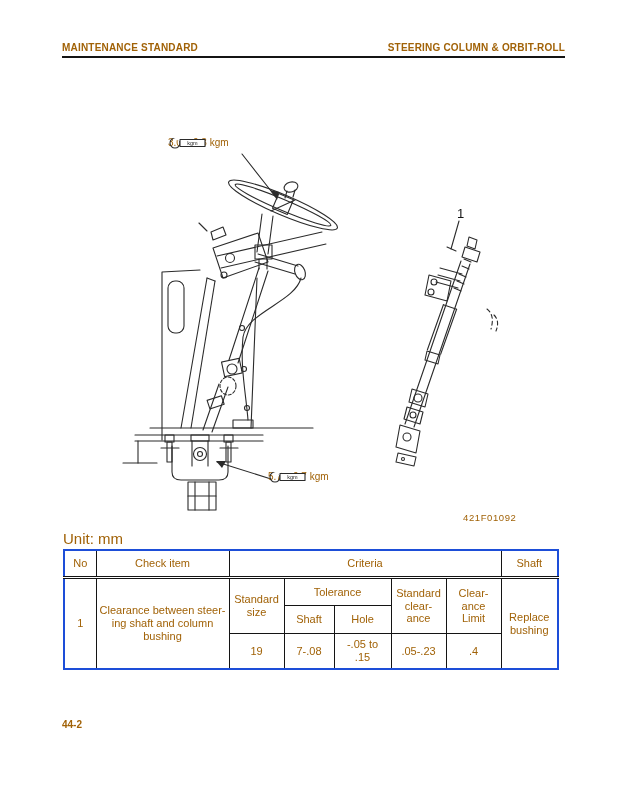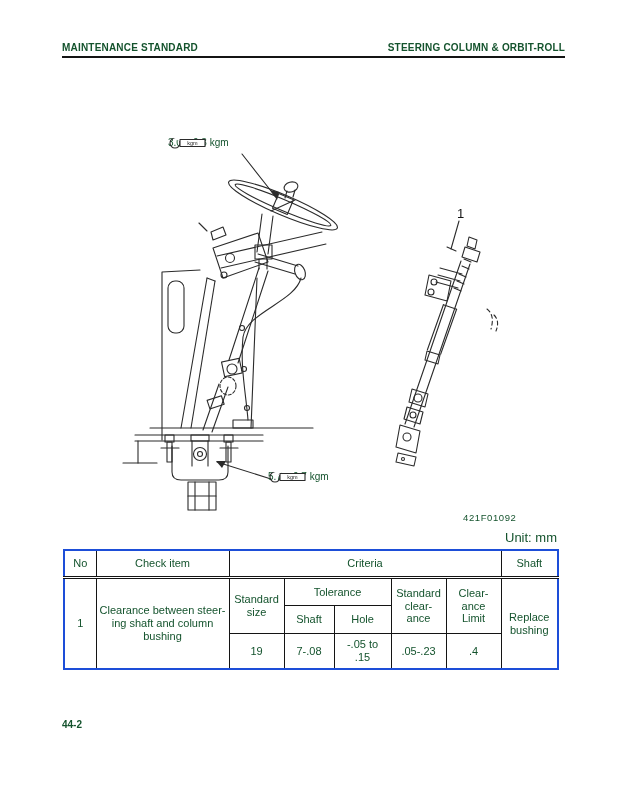--- a/index.html
+++ b/index.html
@@ -1,18 +1,18 @@
 <!DOCTYPE html>
 <html><head>
 <meta charset="utf-8">
 <style>
   html,body{margin:0;padding:0;background:#e8e8e8;}
   .page{
     position:relative;width:624px;height:798px;background:#ffffff;
-    font-family:"Liberation Sans",sans-serif;color:#14532d;overflow:hidden;
+    font-family:"Liberation Sans",sans-serif;color:#a16207;overflow:hidden;
   }
   
   .running-header{
     position:absolute;left:62px;top:42px;width:503px;
     display:flex;justify-content:space-between;
     font-size:10px;font-weight:bold;letter-spacing:.2px;
   }
   .header-rule{position:absolute;left:62px;top:56px;width:503px;height:2px;background:#141414;}
   
   .page-title{
@@ -27,21 +27,21 @@
     font-size:10px;white-space:nowrap;
   }
   .annotation .wrench{flex:0 0 auto;}
   .figure-code{
     position:absolute;left:463px;top:392px;width:100px;
     text-align:left;font-size:9.5px;letter-spacing:.6px;
   }
   
   .unit-label{
     position:absolute;left:63px;top:530px;width:494px;
-    text-align:right;font-size:13px;
+    font-size:15px;
   }
   
   table.std{
     position:absolute;left:63px;top:549px;width:494px;
     border-collapse:collapse;table-layout:fixed;
     font-size:11px;line-height:1.18;
   }
   table.std{border:2px solid #1d4ed8;}
   table.std td,table.std th{
     border:1.2px solid #141414;font-weight:normal;

